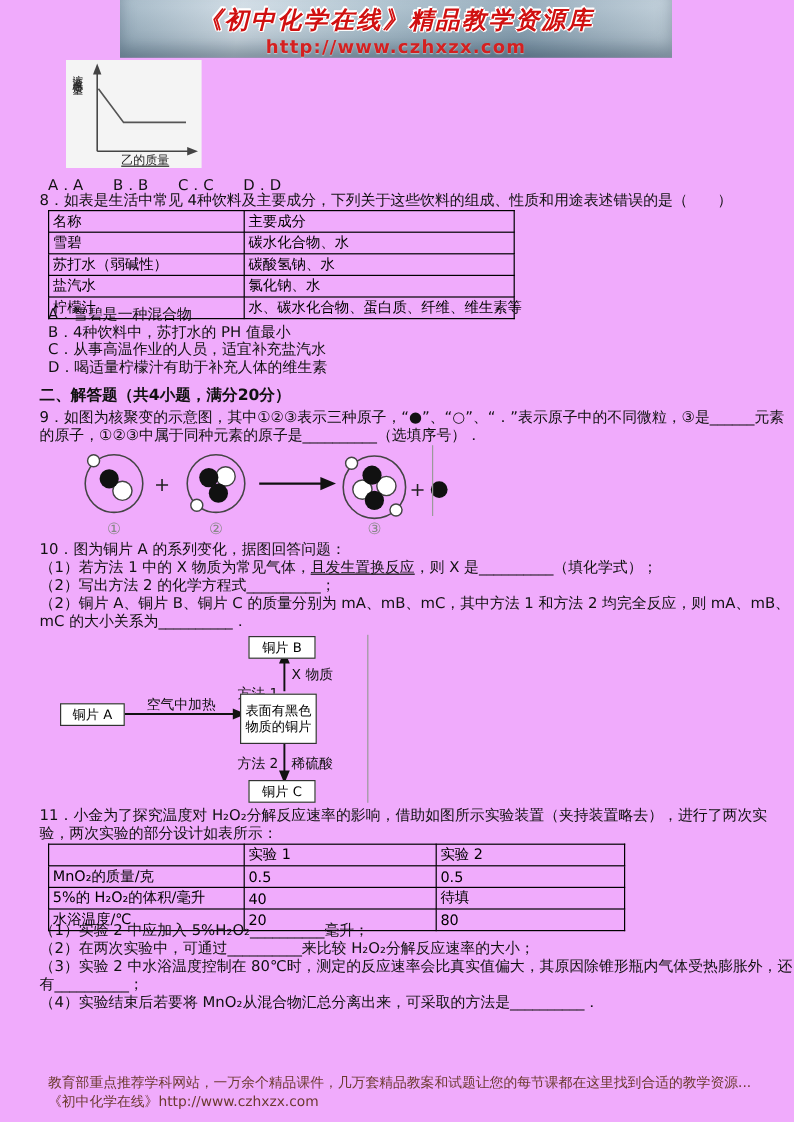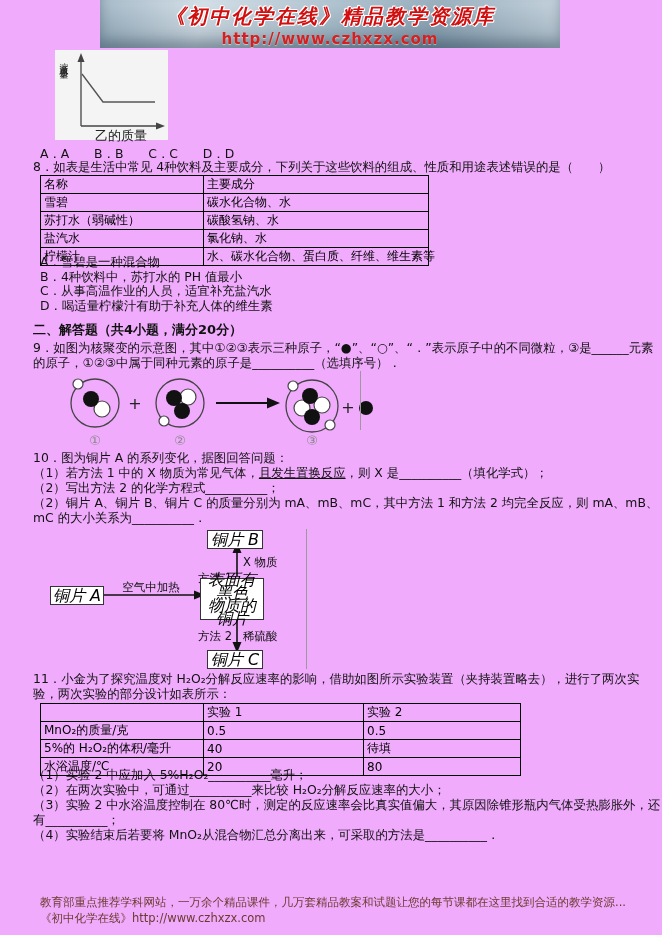--- a/index.html
+++ b/index.html
@@ -13,28 +13,28 @@
           background:linear-gradient(180deg,rgba(255,255,255,.25),rgba(0,0,0,.10)),
           linear-gradient(100deg,#8ea8ba 0%,#c9d8e3 22%,#9db6c6 48%,#7d99ad 72%,#b7c9d6 100%);
           box-shadow:inset 0 -8px 12px rgba(40,60,80,.35);}
   .banner-title{margin-top:3px;font-size:20px;font-weight:bold;font-style:italic;color:#d01010;letter-spacing:2px;
           text-shadow:1px 0 #fff,-1px 0 #fff,0 1px #fff,0 -1px #fff,1px 1px #fff,-1px -1px #fff;}
   .banner-url{font-size:15px;font-weight:bold;color:#d42020;letter-spacing:1px;
           text-shadow:0 1px 1px rgba(255,255,255,.5);}
   
   .chartbox{position:absolute;left:55px;top:50px;width:113px;height:90px;background:#f4f4f4;}
   .ylab{position:absolute;left:2px;top:5px;writing-mode:vertical-rl;font-size:9px;letter-spacing:2px;color:#222;}
-  .xlab{position:absolute;left:30px;top:77px;width:72px;text-align:center;font-size:13px;color:#222;}
+  .xlab{position:absolute;left:30px;top:77px;width:72px;text-align:center;font-size:10px;color:#222;text-decoration:underline;}
   
   table.doc{border-collapse:collapse;table-layout:fixed;}
   table.doc td,table.doc th{border:1px solid #000;font-size:12px;font-weight:normal;
           padding:0 3px;height:14px;text-align:left;white-space:nowrap;overflow:visible;}
   
-  .fbox{position:absolute;border:1px solid #333;background:#fff;font-size:16px;
-        display:flex;align-items:center;justify-content:center;text-align:center;line-height:13px;font-style:italic;}
+  .fbox{position:absolute;border:1px solid #333;background:#fff;font-size:11px;
+        display:flex;align-items:center;justify-content:center;text-align:center;line-height:13px;}
   .flab{position:absolute;font-size:11.5px;color:#111;}
   .imgedge{position:absolute;border-left:1px solid #9a9a9a;width:0;}
   .footer{position:absolute;left:40px;top:894px;width:588px;font-size:11.5px;line-height:16px;color:#6b3a2f;}
   svg text{font-family:"DejaVu Sans","Liberation Sans",sans-serif;}
 </style>
 </head>
 <body>
 
 <div class="page">
 

